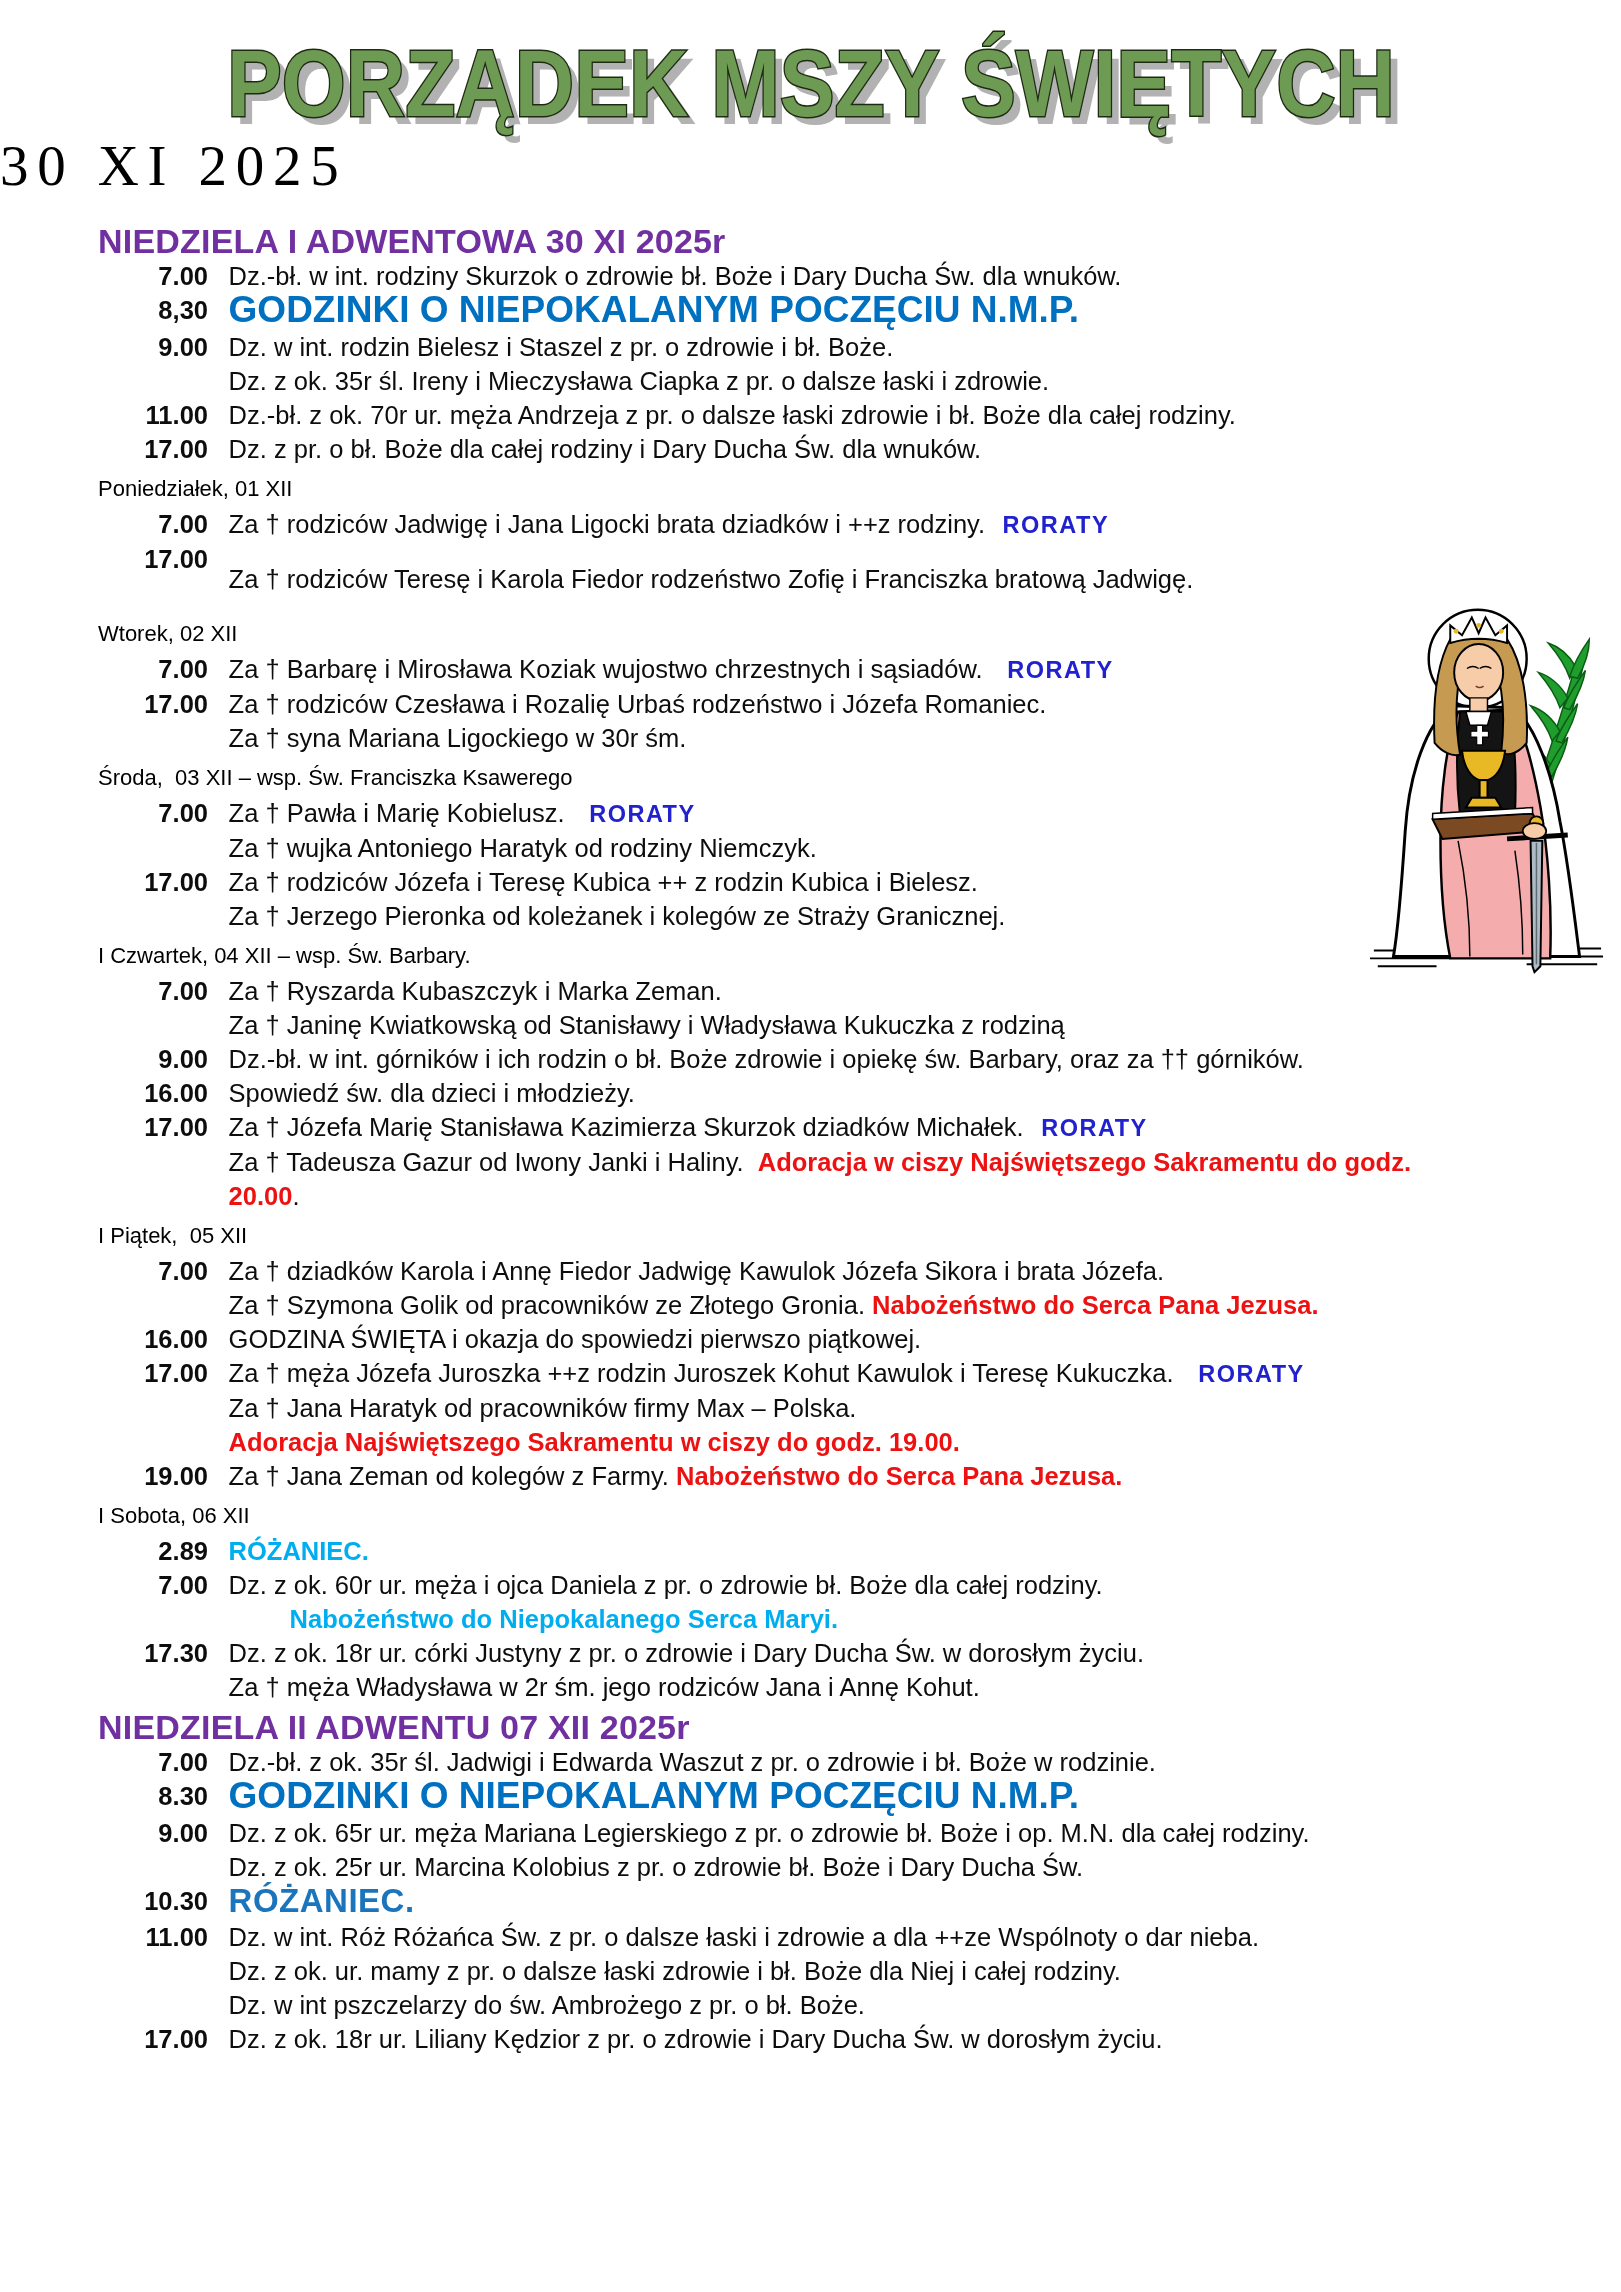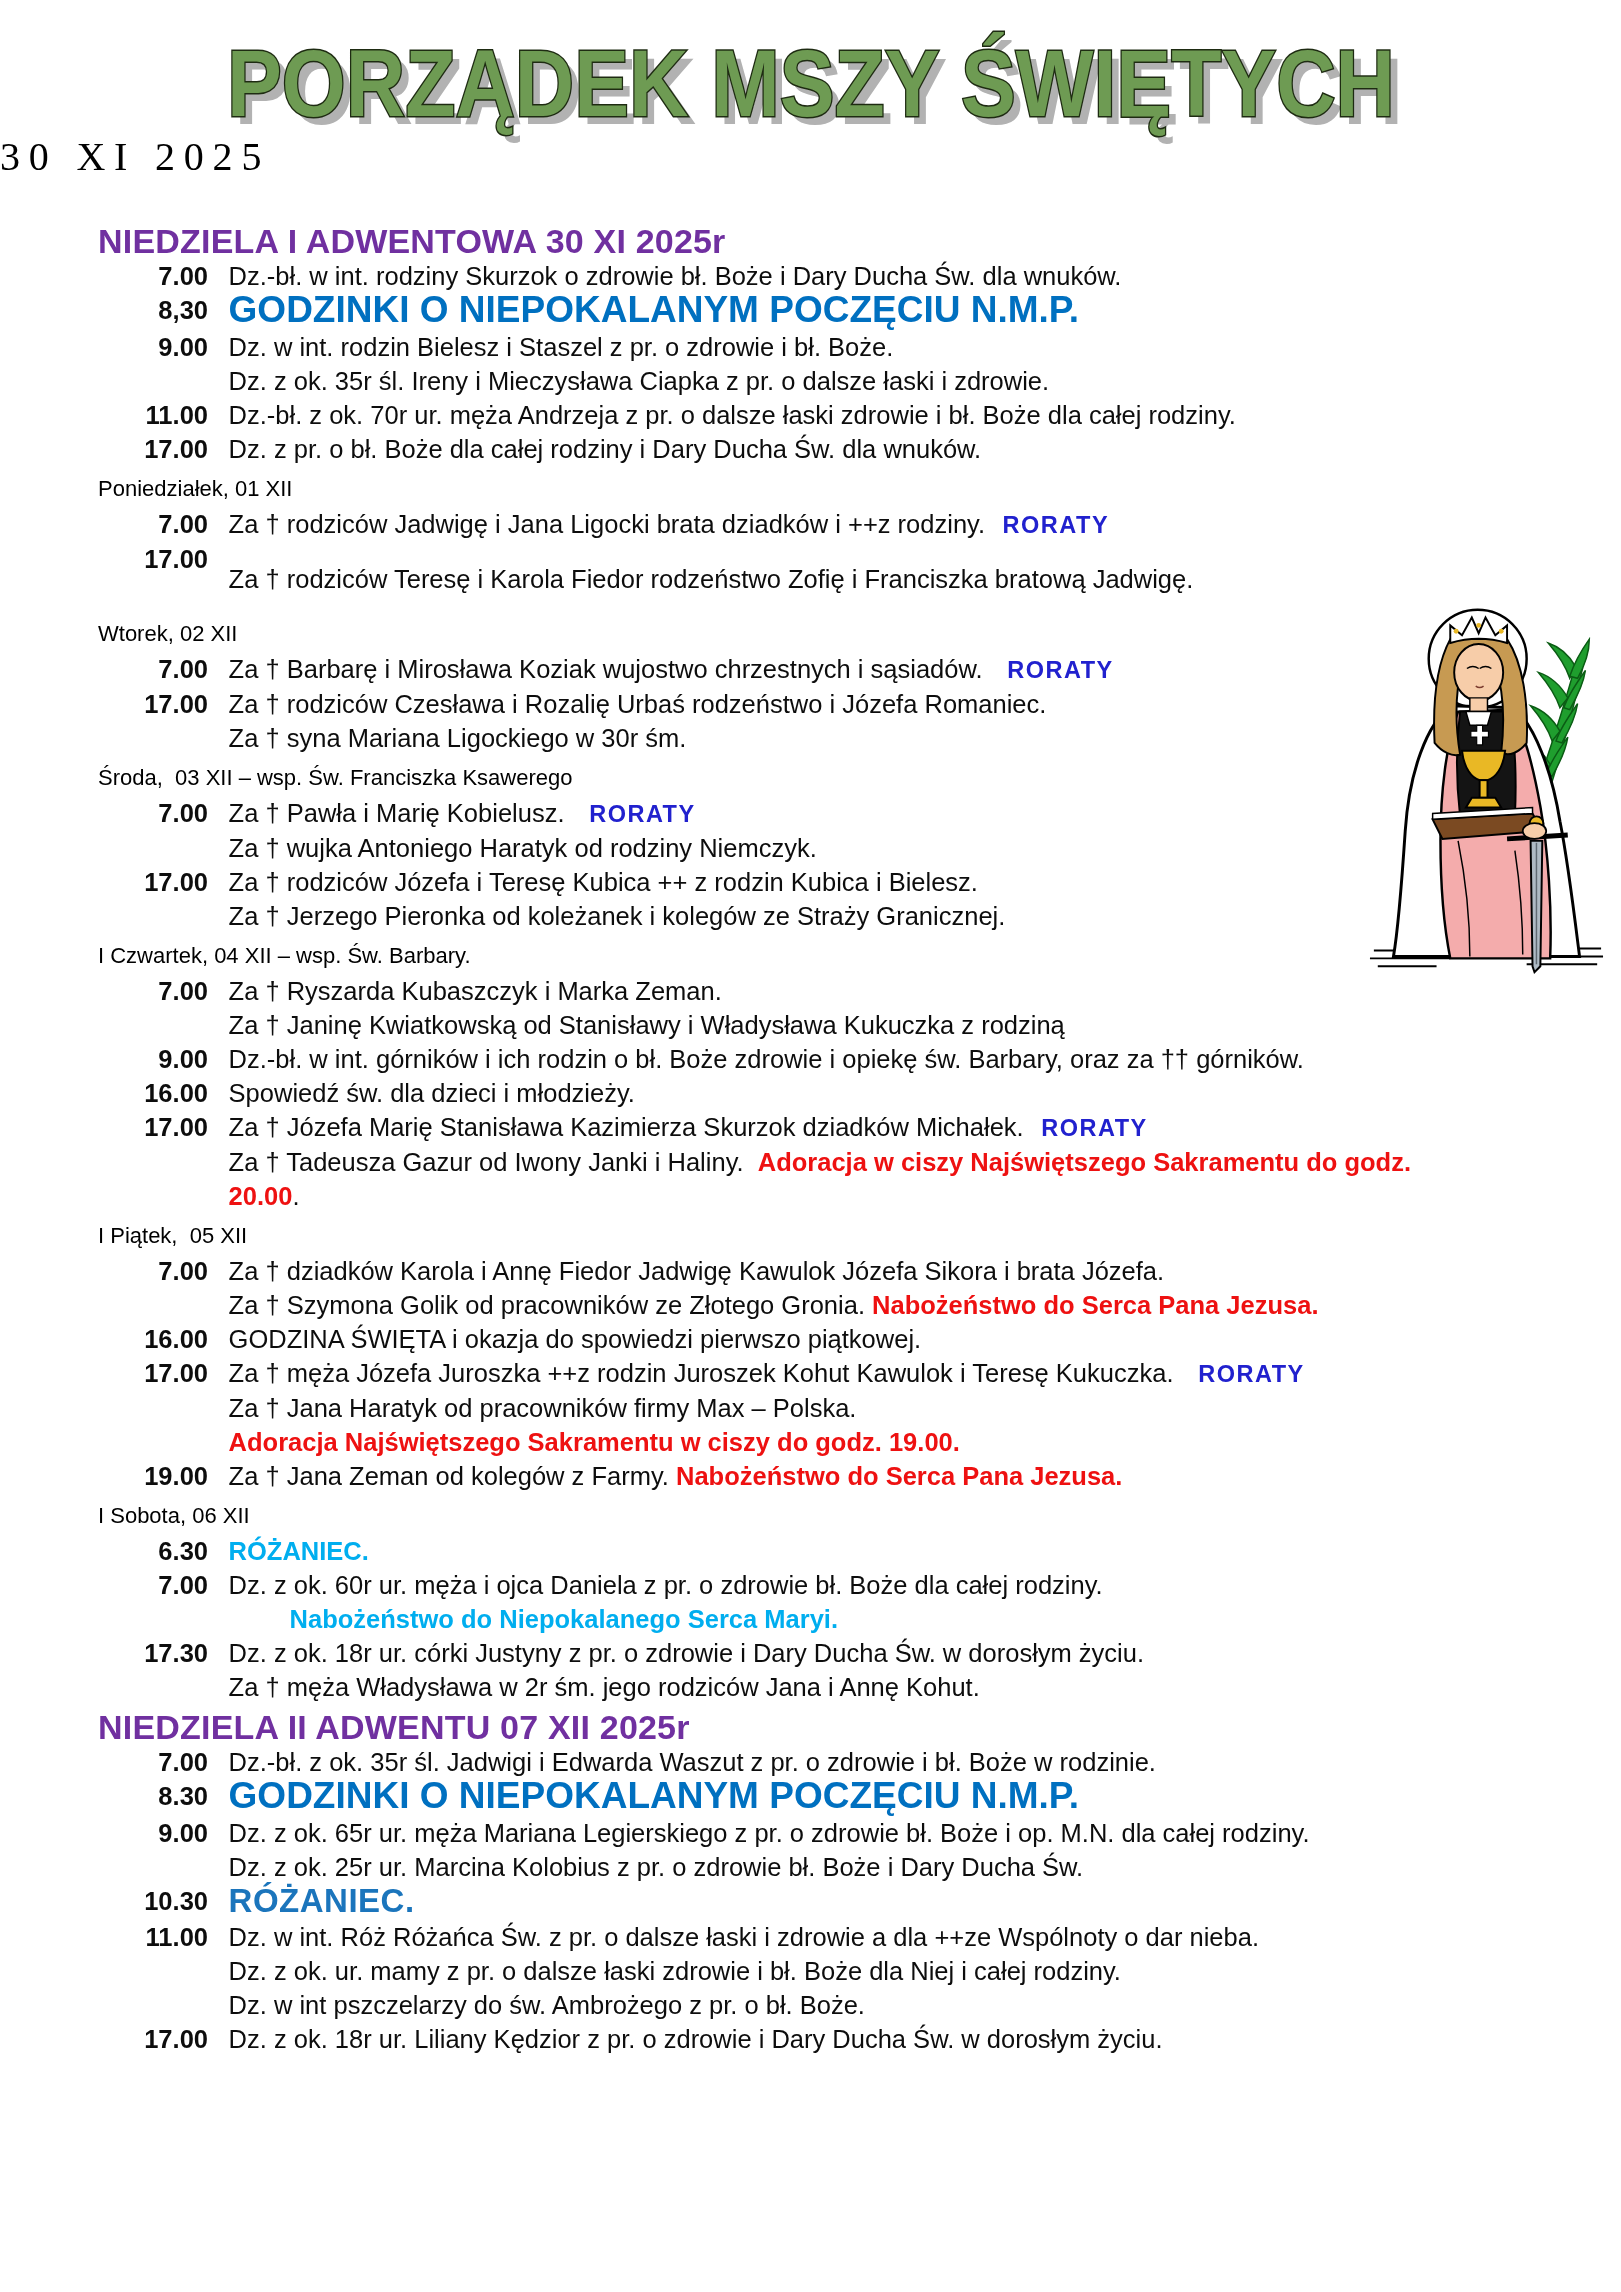--- a/index.html
+++ b/index.html
@@ -7,21 +7,21 @@
     width:1621px;height:2293px;background:#ffffff;position:relative;
     font-family:"Liberation Sans", sans-serif;color:#0d0d0d;overflow:hidden;
   }
   
   .title-wrap{position:absolute;top:21.6px;left:0;width:1621px;text-align:left;}
   .title-svg{display:block;margin:0 auto;}
   .title-shadow{font-family:"Liberation Sans",sans-serif;font-weight:bold;font-size:97px;fill:#b2b2b2;}
   .title-main{font-family:"Liberation Sans",sans-serif;font-weight:bold;font-size:97px;
     fill:#6e9b53;stroke:#1e2b12;stroke-width:3px;paint-order:stroke fill;}
   .subtitle{
-    font-family:"Liberation Serif", serif;font-size:40px;letter-spacing:8.8px;
+    font-family:"Liberation Serif", serif;font-size:57px;letter-spacing:8.8px;
     color:#000;margin-top:-13.7px;
   }
   
   .schedule{position:absolute;left:98px;top:218px;width:1372px;}
   .section{margin:0;}
   .heading{white-space:pre-wrap;line-height:36px;margin-top:4.9px;}
   .heading.sunday{color:#7030A0;font-weight:bold;font-size:34px;letter-spacing:0.2px;}
   .heading.day{color:#000;font-weight:normal;font-size:22px;}
   .section.gap{margin-top:17.6px;}
   .row{display:flex;min-height:34px;line-height:34px;}
@@ -179,21 +179,21 @@
         <div class="content"><span class="seg-red">Adoracja Najświętszego Sakramentu w ciszy do godz. 19.00.</span></div>
       </div>
       <div class="row">
         <div class="time">19.00</div>
         <div class="content"><span class="seg-normal">Za † Jana Zeman od kolegów z Farmy. </span><span class="seg-red">Nabożeństwo do Serca Pana Jezusa.</span></div>
       </div>
     </div>
     <div class="section">
       <div class="heading day">I Sobota, 06 XII</div>
       <div class="row">
-        <div class="time">6.30</div>
+        <div class="time">2.89</div>
         <div class="content"><span class="seg-cyan">RÓŻANIEC.</span></div>
       </div>
       <div class="row">
         <div class="time">7.00</div>
         <div class="content"><span class="seg-normal">Dz. z ok. 60r ur. męża i ojca Daniela z pr. o zdrowie bł. Boże dla całej rodziny.</span></div>
       </div>
       <div class="row">
         <div class="time"></div>
         <div class="content indent"><span class="seg-cyan">Nabożeństwo do Niepokalanego Serca Maryi.</span></div>
       </div>

